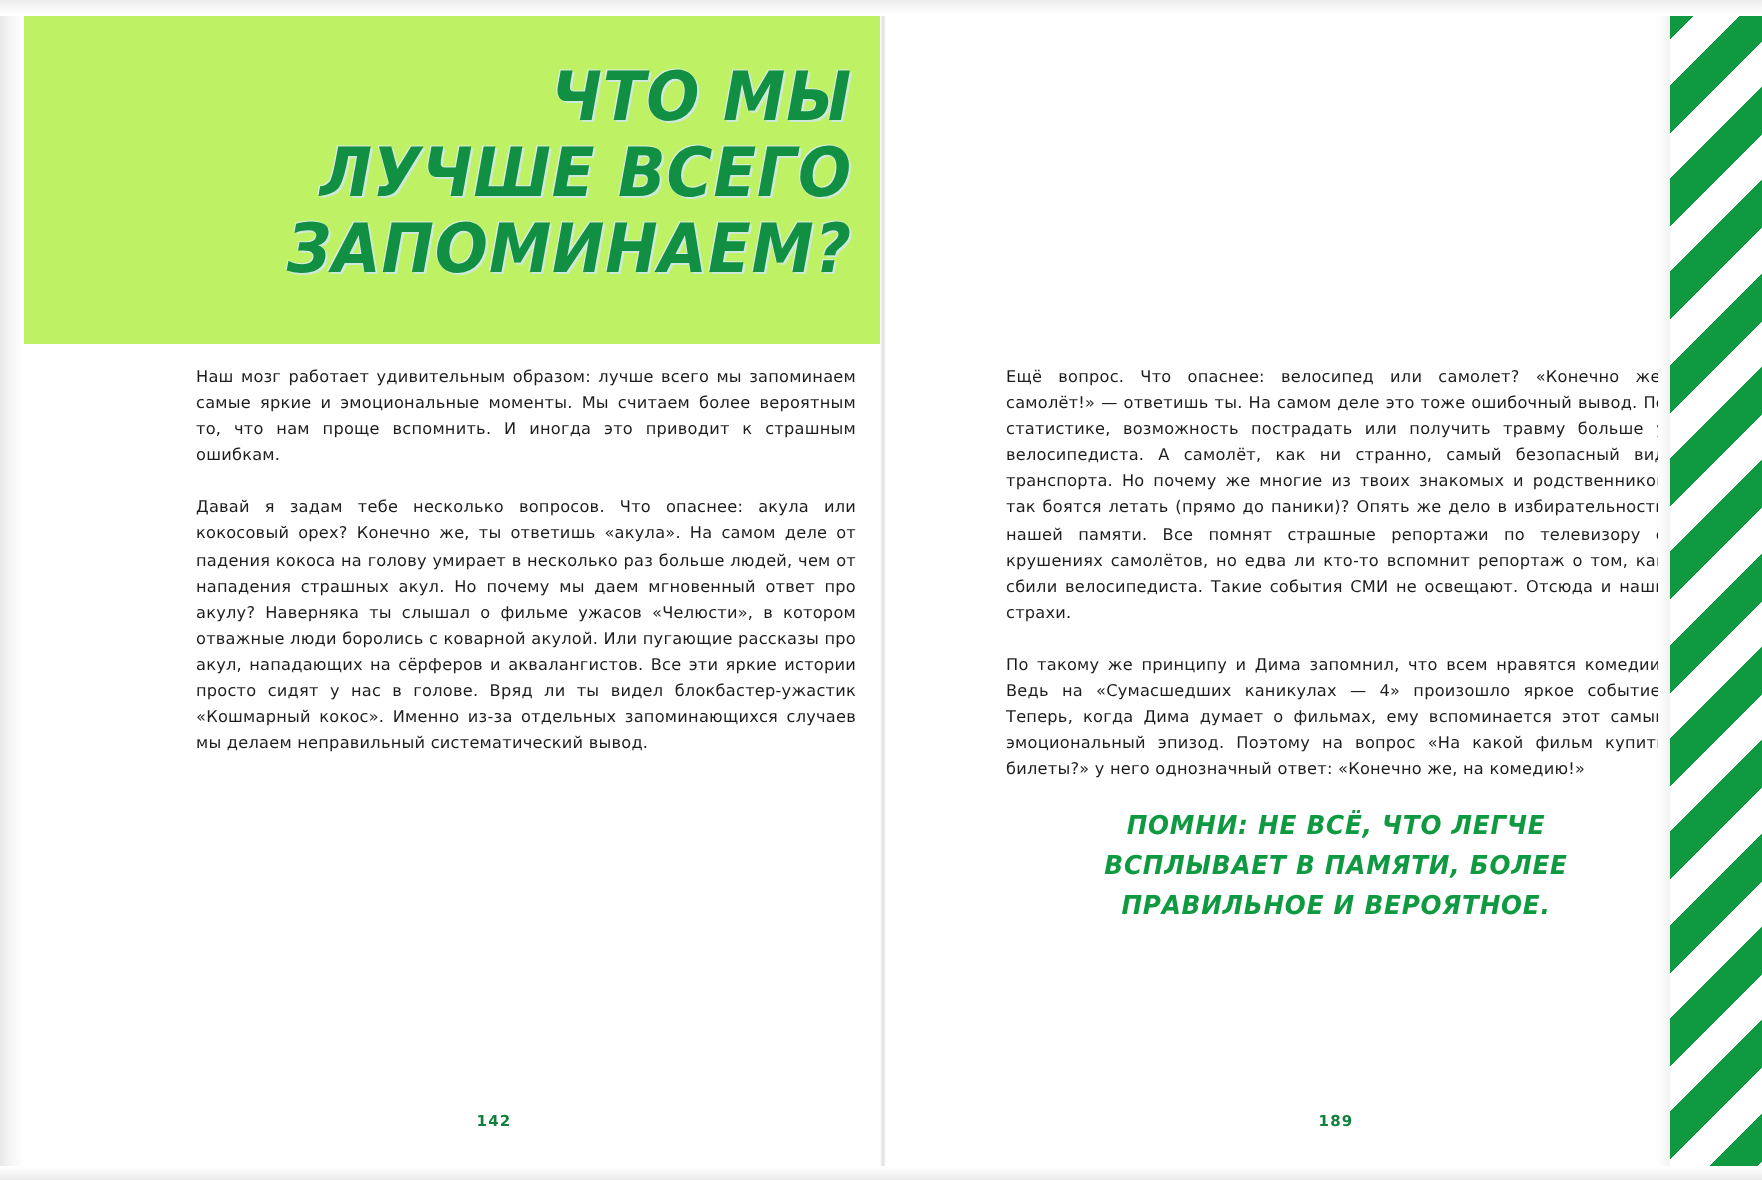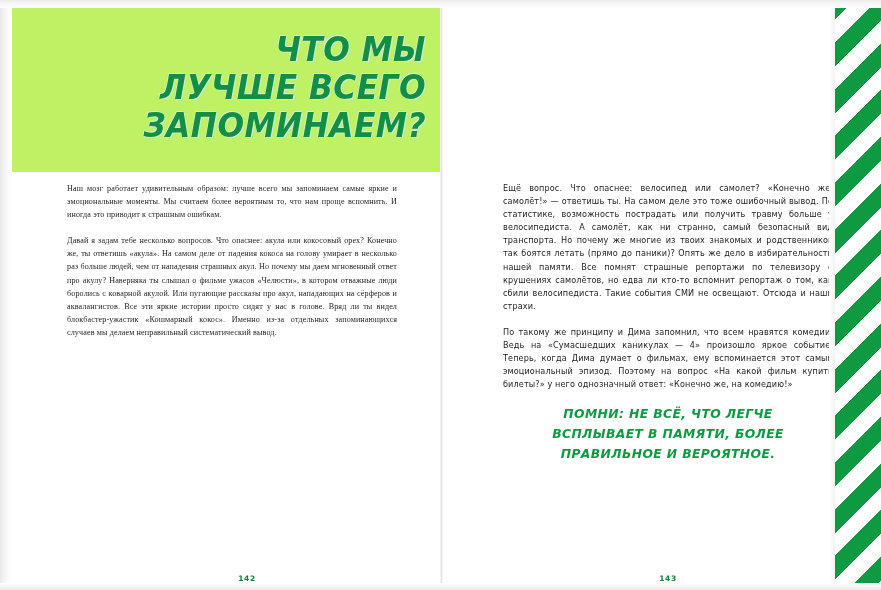--- a/index.html
+++ b/index.html
@@ -85,21 +85,21 @@
     position: absolute;
     top: 182px;
     width: 330px;
     font-family: "DejaVu Sans", sans-serif;
     font-size: 8.1px;
     line-height: 13.1px;
     color: #1d1d1d;
     text-align: justify;
     letter-spacing: 0.12px;
   }
-  .col-left  { left: 67px; font-family: Liberation Serif, serif; }
+  .col-left  { left: 98px; }
   .col-right { left: 503px; }
 
   .col p {
     margin: 0 0 13px 0;
   }
 
   
   .callout {
     position: absolute;
     left: 503px;
@@ -122,21 +122,20 @@
   .folio {
     position: absolute;
     top: 556px;
     width: 330px;
     text-align: center;
     font-family: "DejaVu Sans", sans-serif;
     font-weight: bold;
     font-size: 7.5px;
     letter-spacing: 0.6px;
     color: #11803c;
-    margin-top: 18px;
   }
   .folio-left  { left: 82px; }
   .folio-right { left: 503px; }
 
   
   .stripes {
     position: absolute;
     right: 0; top: 0;
     width: 46px; height: 590px;
     overflow: hidden;
@@ -181,21 +180,21 @@
     <p>Ещё вопрос. Что опаснее: велосипед или самолет? «Конечно же, самолёт!» — ответишь ты. На самом деле это тоже ошибочный вывод. По статистике, возможность пострадать или получить травму больше у велосипедиста. А самолёт, как ни странно, самый безопасный вид транспорта. Но почему же многие из твоих знакомых и родственников так боятся летать (прямо до паники)? Опять же дело в избирательности нашей памяти. Все помнят страшные репортажи по телевизору о крушениях самолётов, но едва ли кто-то вспомнит репортаж о том, как сбили велосипедиста. Такие события СМИ не освещают. Отсюда и наши страхи.</p>
     <p>По такому же принципу и Дима запомнил, что всем нравятся комедии. Ведь на «Сумасшедших каникулах — 4» произошло яркое событие. Теперь, когда Дима думает о фильмах, ему вспоминается этот самый эмоциональный эпизод. Поэтому на вопрос «На какой фильм купить билеты?» у него однозначный ответ: «Конечно же, на комедию!»</p>
   </div>
 
   <div class="callout">ПОМНИ: НЕ ВСЁ, ЧТО ЛЕГЧЕ
 ВСПЛЫВАЕТ В ПАМЯТИ, БОЛЕЕ
 ПРАВИЛЬНОЕ И ВЕРОЯТНОЕ.</div>
 
   <div class="folio folio-left">142</div>
 
-  <div class="folio folio-right">143</div>
+  <div class="folio folio-right">189</div>
 
   <div class="spine"></div>
 
   <div class="stripes-edge"></div>
   <div class="stripes">
     <div class="bars"></div>
   </div>
 
   <div class="page-shade-left"></div>
   <div class="page-shade-top"></div>

